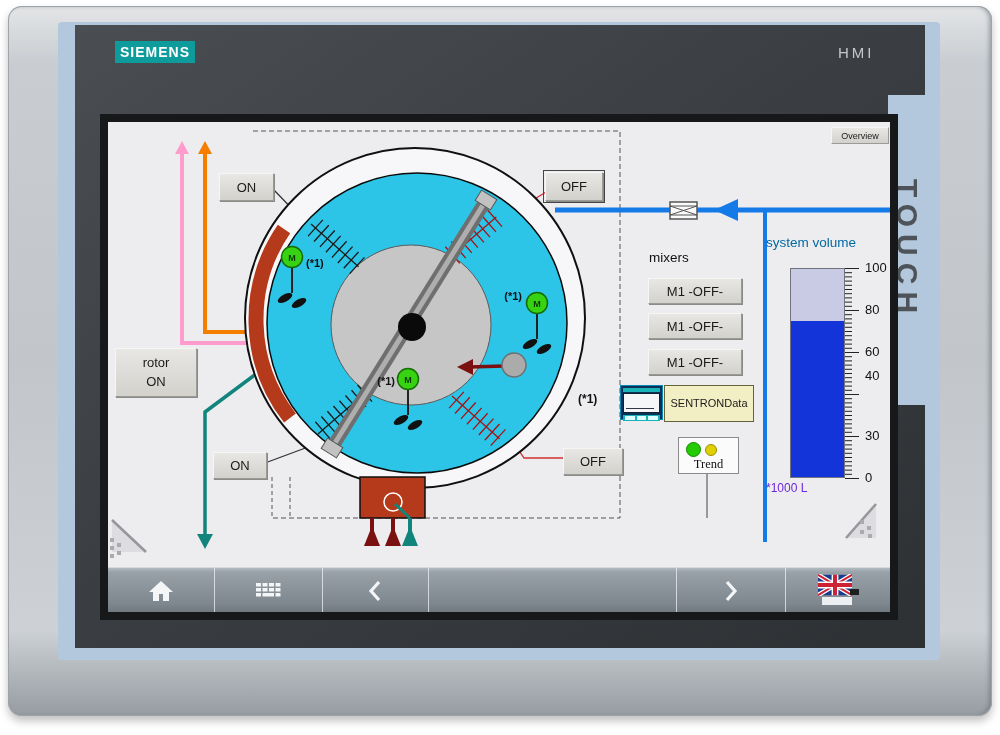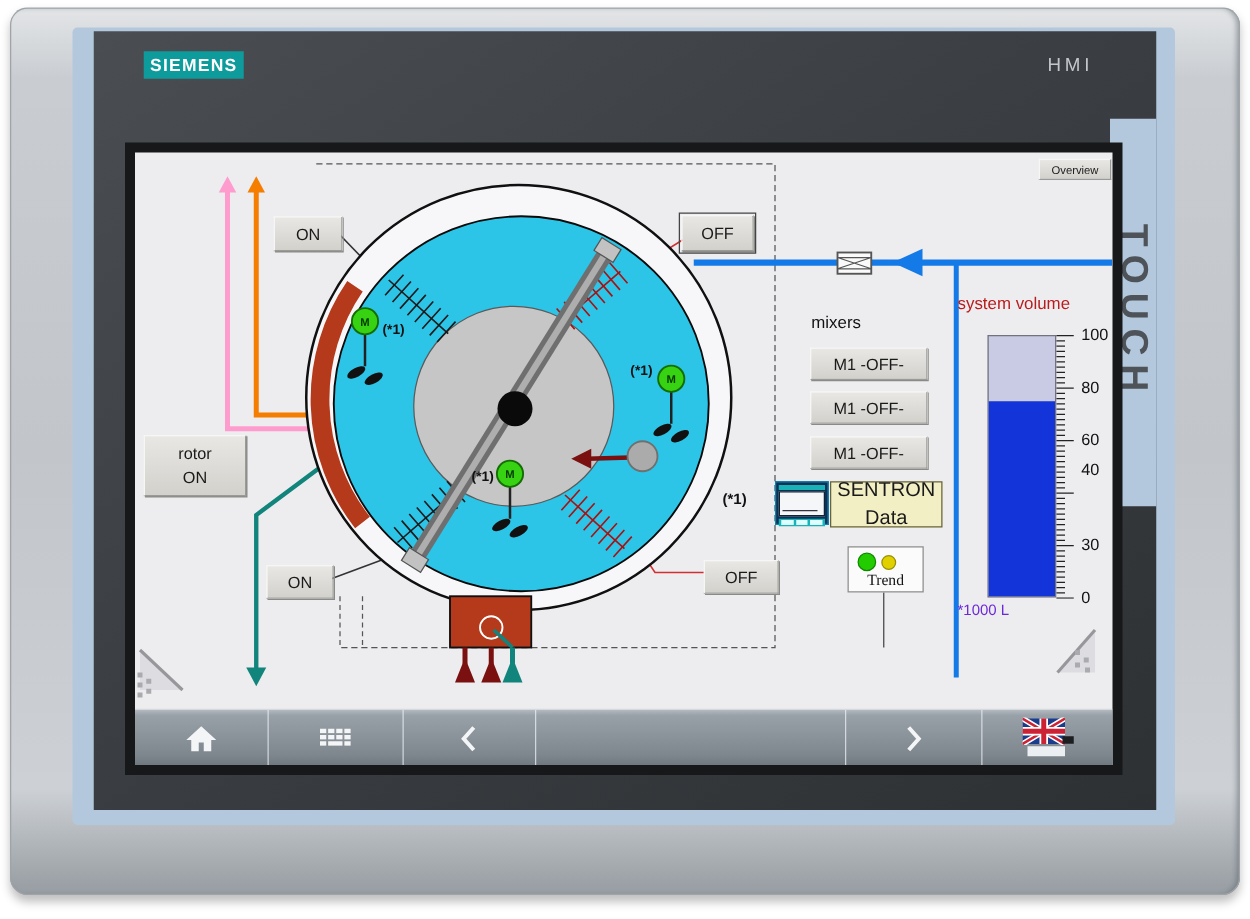--- a/index.html
+++ b/index.html
@@ -39,31 +39,31 @@
   .mixer-btn{left:540px;width:92px;height:24px;}
   .sentron-note{position:absolute;left:470px;top:270px;font-size:12px;font-weight:bold;color:#111;}
   .sentron-device{position:absolute;left:512px;top:263px;width:43px;height:35px;background:#0c3156;
     border:1px solid #0a87b4;box-sizing:border-box;padding:2px;}
   .sd-top{height:4px;background:#19b2b6;margin-bottom:1px;}
   .sd-screen{height:18px;background:#f4f6f8;border:1px solid #123;position:relative;}
   .sd-line{position:absolute;left:2px;bottom:3px;width:28px;height:1px;background:#334;}
   .sd-keys{height:6px;margin-top:2px;background:#19b2b6;display:flex;gap:2px;padding:1px 2px;box-sizing:border-box;}
   .sd-key{flex:1;background:#dff;}
   .sentron-btn{left:556px;top:263px;width:88px;height:35px;background:var(--sentron_bg,#f3efc5);
-    border:1px solid #66623a;box-shadow:none;font-size:16px;line-height:1.35;flex-direction:column;}
+    border:1px solid #66623a;box-shadow:none;font-size:11px;line-height:1.35;flex-direction:row;}
   .trend-box{position:absolute;left:570px;top:315px;width:59px;height:35px;background:#fbfbfc;
     border:1px solid #8a8a8a;}
   .trend-led-g{position:absolute;left:7px;top:4px;width:13px;height:13px;border-radius:50%;
     background:var(--indicator_green,#22cc00);border:1px solid #118800;}
   .trend-led-y{position:absolute;left:26px;top:6px;width:10px;height:10px;border-radius:50%;
     background:var(--indicator_yellow,#e0d000);border:1px solid #998f00;}
   .trend-label{position:absolute;left:0;bottom:1px;width:100%;text-align:center;font-size:12.5px;color:#111;font-family:Liberation Serif, serif;}
 
   
-  .vol-title{position:absolute;left:658px;top:113px;font-size:13.5px;color:#b91c1c;}
+  .vol-title{position:absolute;left:658px;top:113px;font-size:13.5px;color:#0369a1;}
   .vol-bar{position:absolute;left:682px;top:146px;width:55px;height:210px;background:var(--volume_empty,#c9cbe4);
     border:1px solid #70727e;box-sizing:border-box;}
   .vol-fill{position:absolute;left:0;bottom:0;width:100%;background:var(--volume_blue,#1334d8);}
   .vol-ticks{position:absolute;left:737px;top:145px;}
   .vol-label{position:absolute;left:757px;width:34px;height:16px;font-size:13px;color:#111;}
   .vol-unit{position:absolute;left:658px;top:359px;font-size:12px;color:#6d28d9;}
 
   
   .navbar{position:absolute;left:0;top:445px;width:782px;height:45px;display:flex;
     background:linear-gradient(180deg,#b2b9c0 0%,#98a0a8 10%,#7e868e 80%,#6e767e 100%);

